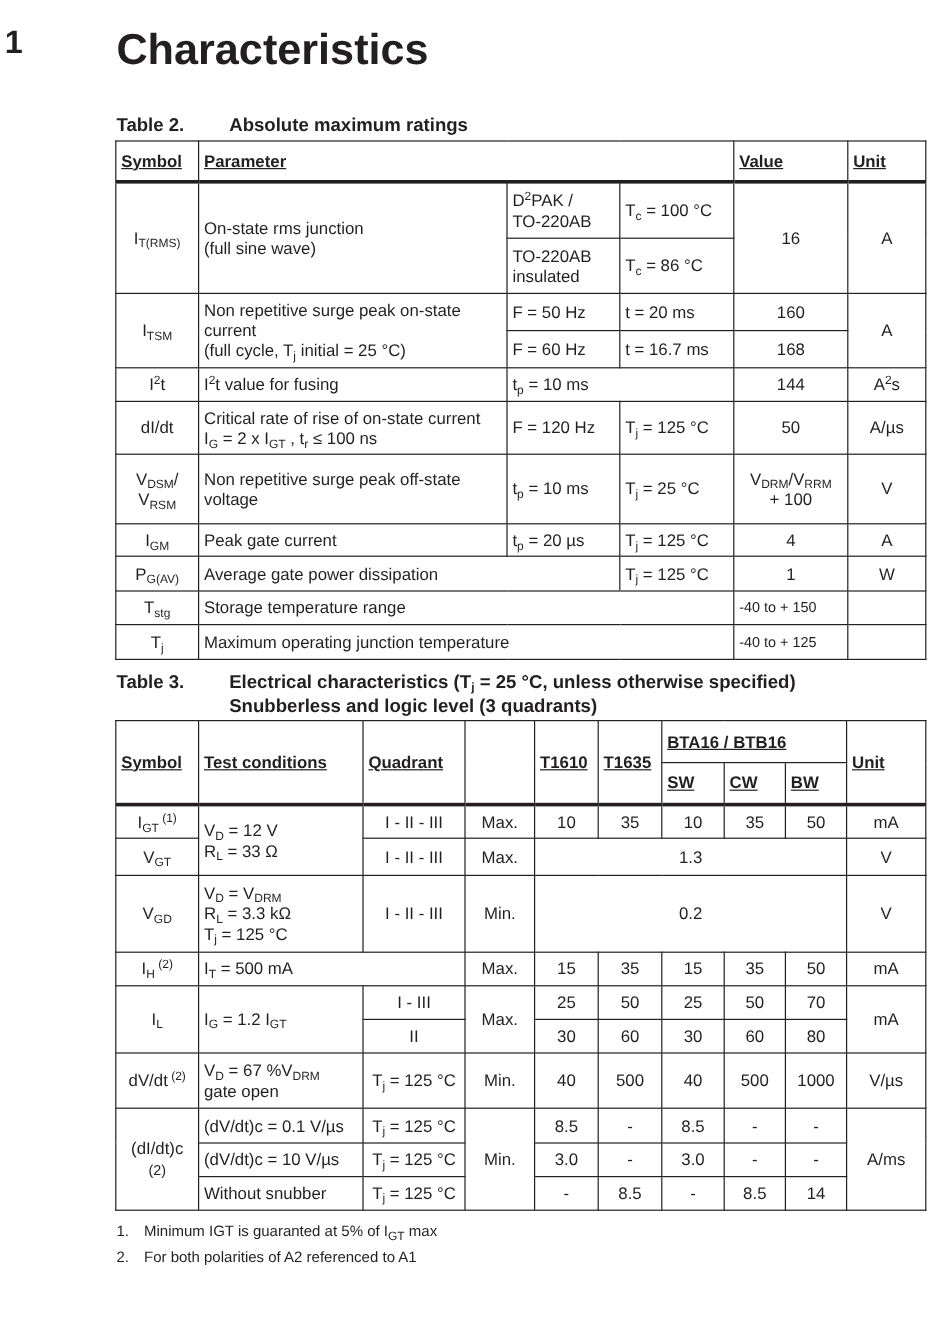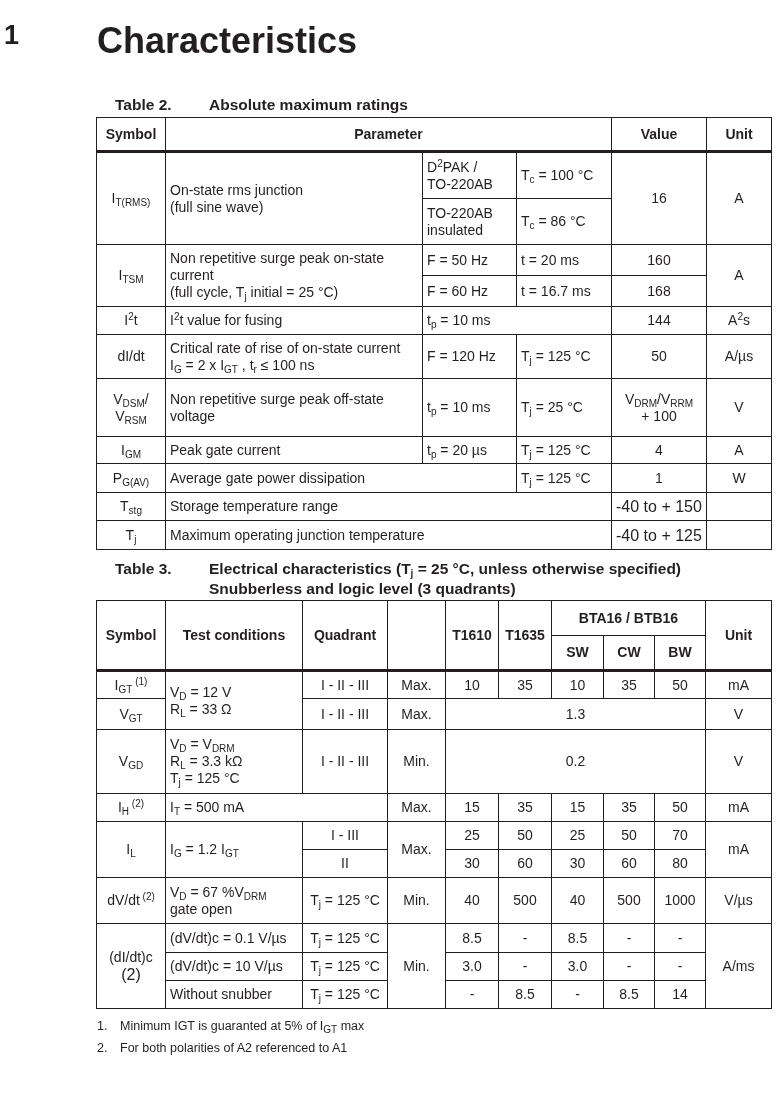--- a/index.html
+++ b/index.html
@@ -1,31 +1,31 @@
 <!DOCTYPE html>
 <html><head>
 <meta charset="utf-8">
 <style>
   html, body { margin: 0; padding: 0; background: #ffffff; }
   body { width: 781px; height: 1101px; position: relative; overflow: hidden;
          font-family: "Liberation Sans", sans-serif; color: #231f20; }
   .sec-num { position: absolute; left: 4px; top: 20px; font-size: 27px; font-weight: bold; }
   .sec-title { position: absolute; left: 97px; top: 20px; font-size: 36px; font-weight: bold; }
-  .cap { position: absolute; left: 115px; font-size: 15.5px; font-weight: bold; line-height: 20px; }
+  .cap { position: absolute; left: 97px; font-size: 15.5px; font-weight: bold; line-height: 20px; }
   .cap .lbl { display: inline-block; width: 94px; }
   .cap .txt { display: inline-block; vertical-align: top; }
   table { position: absolute; border-collapse: collapse; font-size: 14px; table-layout: fixed; }
   td, th { border: 1px solid #231f20; padding: 0 4px; line-height: 17px; vertical-align: middle; }
-  th { font-weight: bold; text-align: center; }
+  th { font-weight: bold; text-align: left; text-decoration: underline; }
   .c { text-align: center; }
   .l { text-align: left; }
   .thick-bottom th, .thick-bottom td { border-bottom: 3px solid #231f20; }
   sub { font-size: 10px; vertical-align: -3px; line-height: 0; }
   sup { font-size: 10px; vertical-align: 5px; line-height: 0; }
-  .small { font-size: 16px; }
+  .small { font-size: 12px; }
   #t2 { left: 96px; top: 117px; width: 675px; }
   #t3 { left: 96px; top: 600px; width: 675px; }
   .notes { position: absolute; left: 97px; top: 1015px; font-size: 12.5px; line-height: 22px; }
   .notes div span.n { display: inline-block; width: 23px; }
 </style>
 </head>
 <body>
 
 <div class="sec-num">1</div>
 <div class="sec-title">Characteristics</div>

